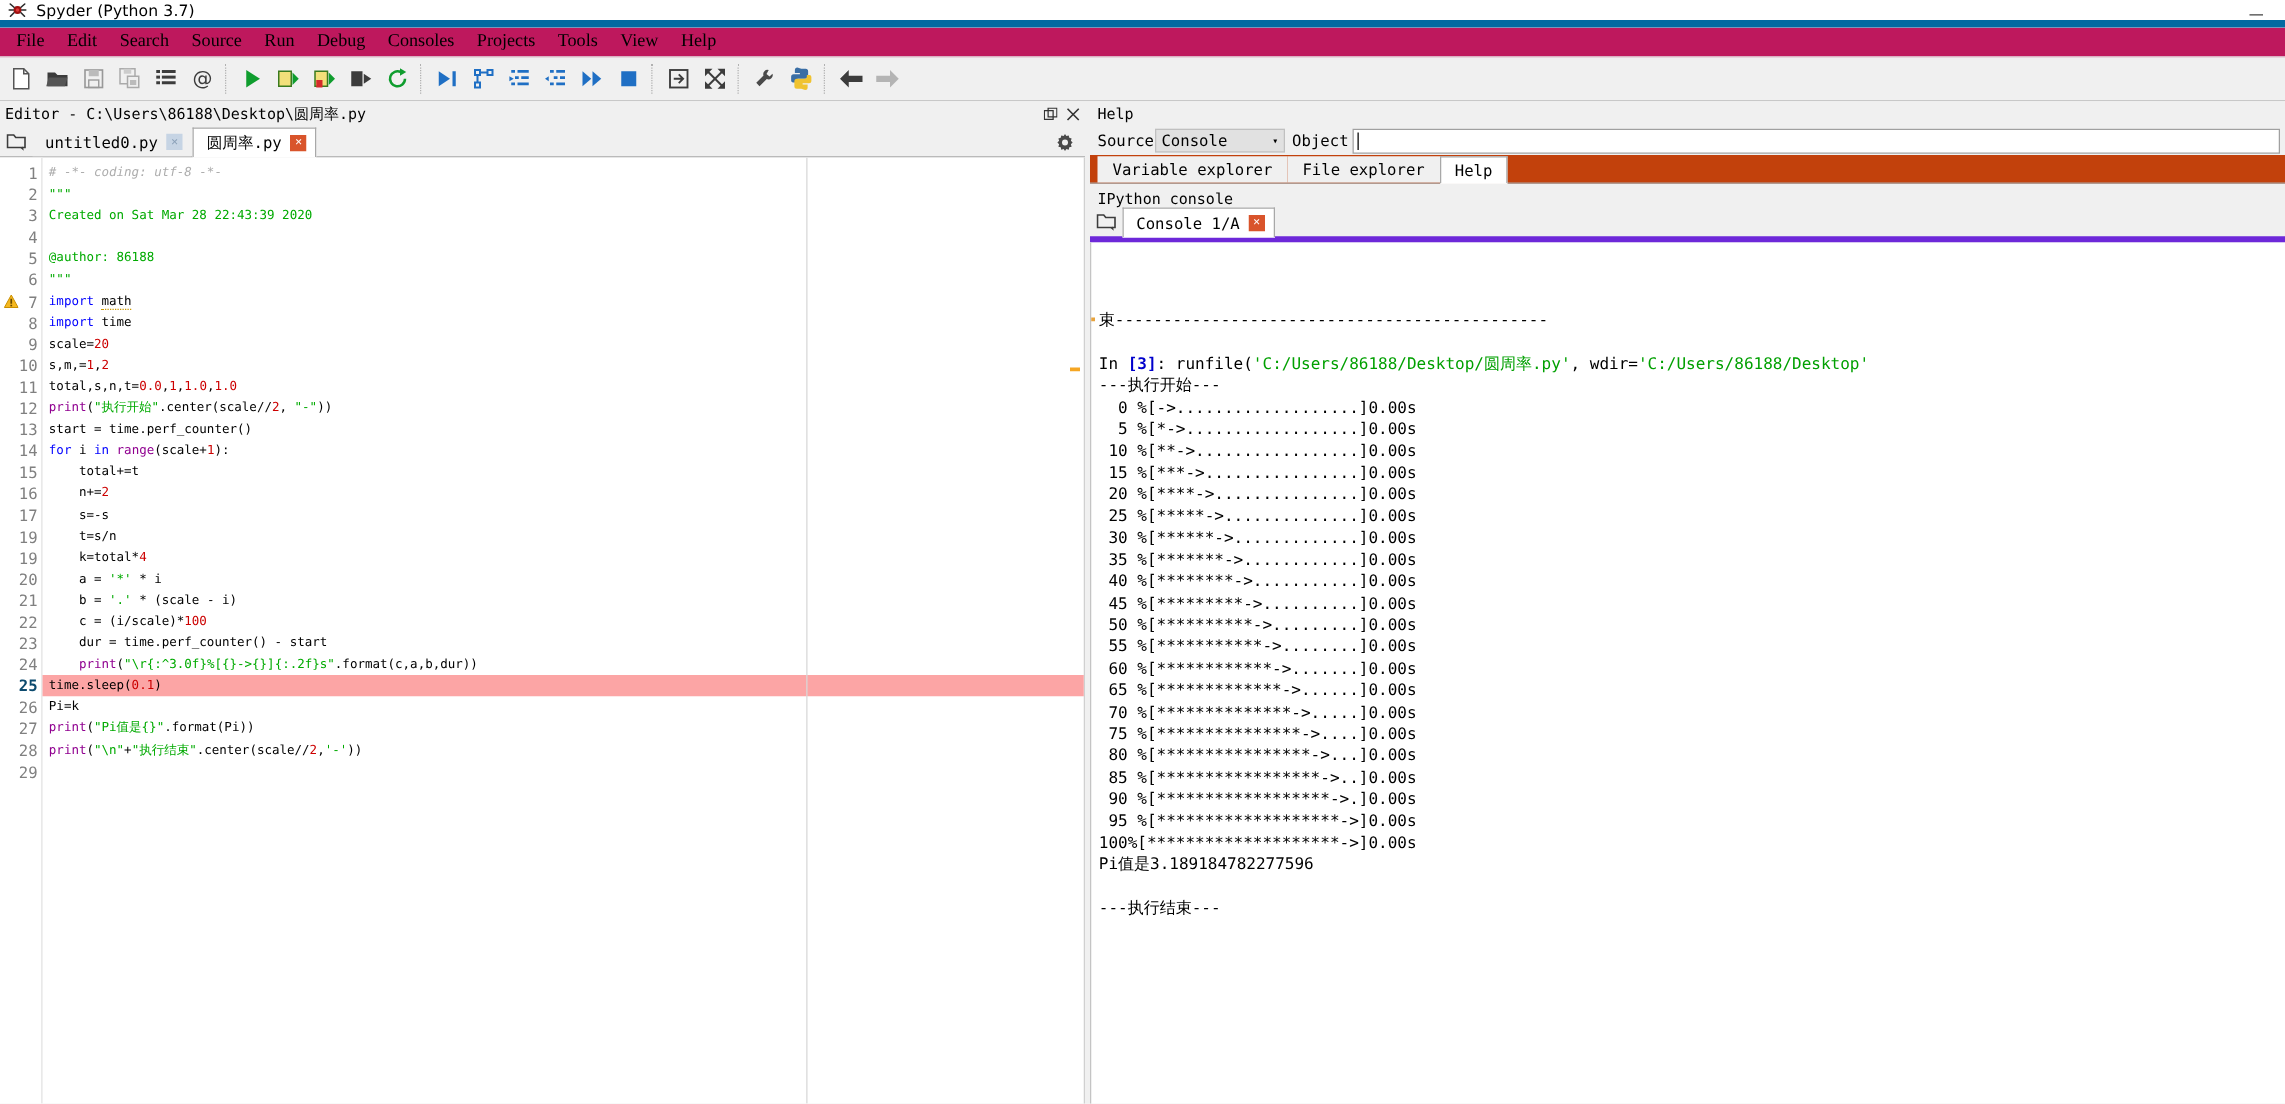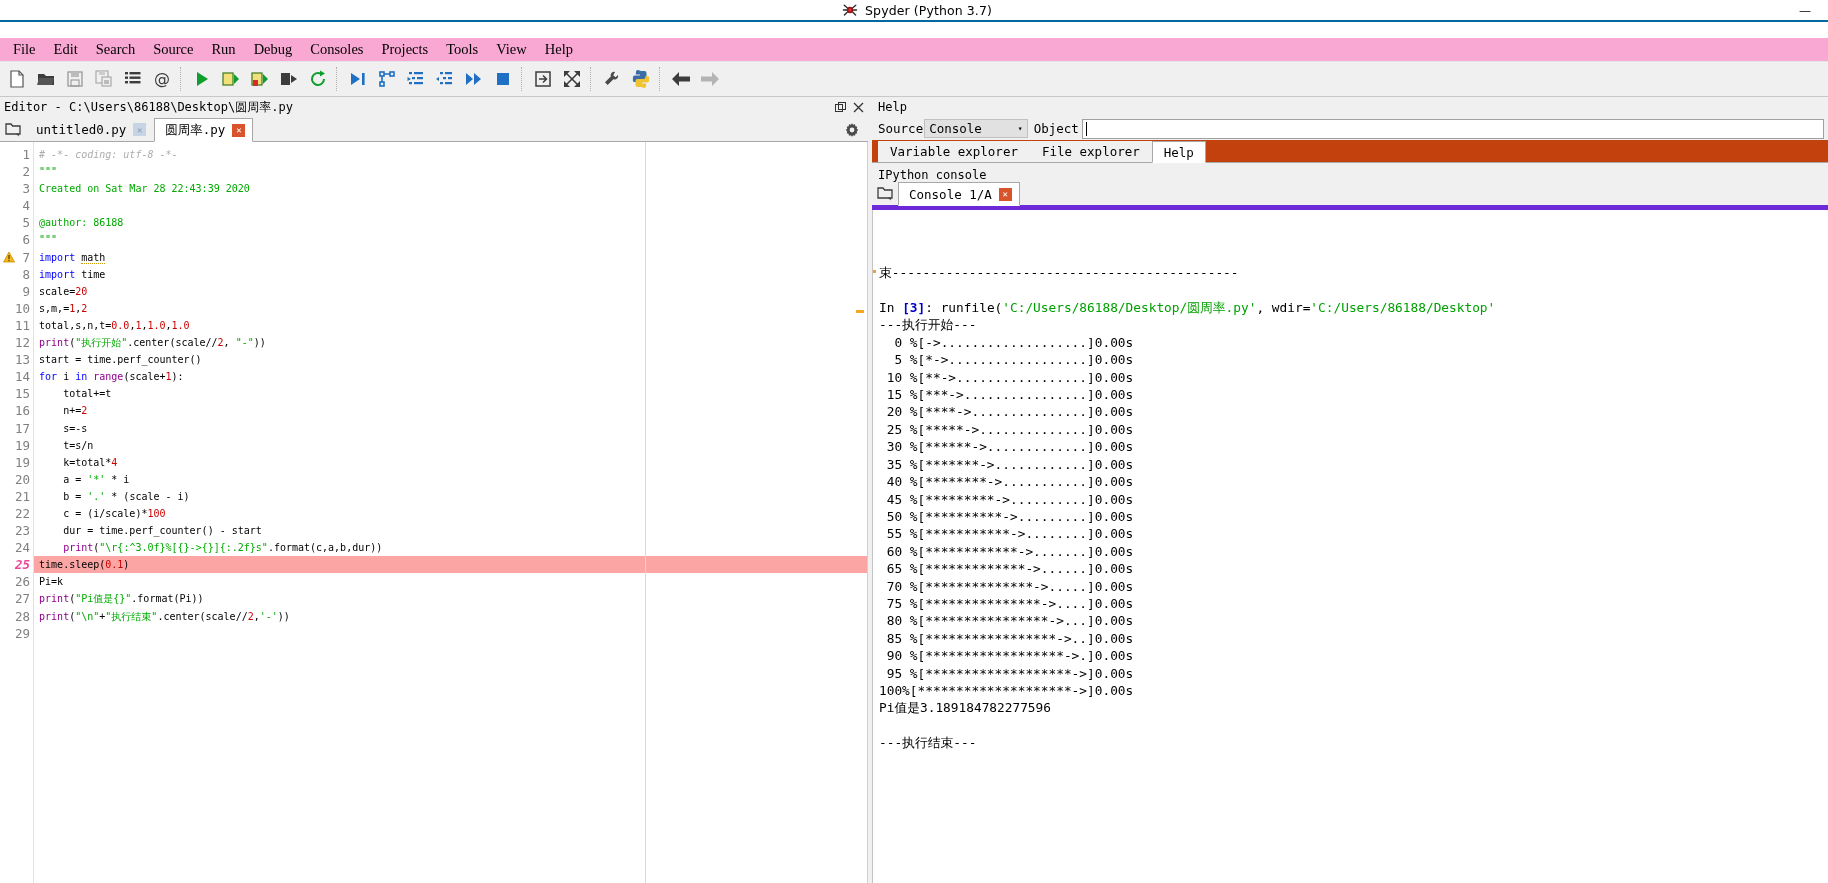--- a/index.html
+++ b/index.html
@@ -11,22 +11,21 @@
   }
   * { box-sizing: border-box; }
 
   
   #titlebar {
     height: 22px;
     background: #ffffff;
     display: flex;
     align-items: center;
     position: relative;
-    border-bottom: 2px solid #0369a1;
-    justify-content: center;
+    border-bottom: 6px solid #0369a1;
   }
   #app-logo {
     width: 16px; height: 16px;
     margin-left: 6px; margin-right: 7px;
     position: relative;
     flex: 0 0 auto;
   }
   #title-text {
     font-family: "DejaVu Sans", sans-serif;
     font-size: 12.5px;
@@ -39,26 +38,25 @@
   }
   .win-btn {
     width: 46px; height: 22px;
     display: flex; align-items: center; justify-content: center;
     font-size: 12px; color: #222;
   }
 
   
   #menubar {
     height: 24px;
-    background: #f9a8d4;
+    background: #be185d;
     display: flex;
     align-items: center;
     padding-left: 4px;
     border-bottom: 1px solid #e4e4e4;
-    margin-top: 16px;
   }
   .menu-item {
     font-family: "Liberation Serif", serif;
     font-size: 14.5px;
     color: #000;
     padding: 2px 9px;
     white-space: nowrap;
   }
 
   
@@ -669,21 +667,21 @@
             <div>15</div>
             <div>16</div>
             <div>17</div>
             <div>19</div>
             <div>19</div>
             <div>20</div>
             <div>21</div>
             <div>22</div>
             <div>23</div>
             <div>24</div>
-            <div style="color: #ec4899; font-weight: bold; font-style: italic;">25</div>
+            <div style="color: #0c4a6e; font-weight: bold;">25</div>
             <div>26</div>
             <div>27</div>
             <div>28</div>
             <div>29</div>
           </div>
         <div class="codelines" id="codelines"><div class="ln"><span class="cmt"># -*- coding: utf-8 -*-</span></div><div class="ln"><span class="str">"""</span></div><div class="ln"><span class="str">Created on Sat Mar 28 22:43:39 2020</span></div><div class="ln">&nbsp;</div><div class="ln"><span class="str">@author: 86188</span></div><div class="ln"><span class="str">"""</span></div><div class="ln"><span class="kw">import</span><span> </span><span class="und">math</span></div><div class="ln"><span class="kw">import</span><span> time</span></div><div class="ln"><span>scale=</span><span class="num">20</span></div><div class="ln"><span>s,m,=</span><span class="num">1</span><span>,</span><span class="num">2</span></div><div class="ln"><span>total,s,n,t=</span><span class="num">0.0</span><span>,</span><span class="num">1</span><span>,</span><span class="num">1.0</span><span>,</span><span class="num">1.0</span></div><div class="ln"><span class="bi">print</span><span>(</span><span class="str">"执行开始"</span><span>.center(scale//</span><span class="num">2</span><span>, </span><span class="str">"-"</span><span>))</span></div><div class="ln"><span>start = time.perf_counter()</span></div><div class="ln"><span class="kw">for</span><span> i </span><span class="kw">in</span><span> </span><span class="bi">range</span><span>(scale+</span><span class="num">1</span><span>):</span></div><div class="ln"><span>    total+=t</span></div><div class="ln"><span>    n+=</span><span class="num">2</span></div><div class="ln"><span>    s=-s</span></div><div class="ln"><span>    t=s/n</span></div><div class="ln"><span>    k=total*</span><span class="num">4</span></div><div class="ln"><span>    a = </span><span class="str">'*'</span><span> * i</span></div><div class="ln"><span>    b = </span><span class="str">'.'</span><span> * (scale - i)</span></div><div class="ln"><span>    c = (i/scale)*</span><span class="num">100</span></div><div class="ln"><span>    dur = time.perf_counter() - start</span></div><div class="ln"><span>    </span><span class="bi">print</span><span>(</span><span class="str">"\r{:^3.0f}%[{}-&gt;{}]{:.2f}s"</span><span>.format(c,a,b,dur))</span></div><div class="ln current" style="width: 850px; margin-left: -5px; padding-left: 5px;"><span>time.sleep(</span><span class="num">0.1</span><span>)</span></div><div class="ln"><span>Pi=k</span></div><div class="ln"><span class="bi">print</span><span>(</span><span class="str">"Pi值是{}"</span><span>.format(Pi))</span></div><div class="ln"><span class="bi">print</span><span>(</span><span class="str">"\n"</span><span>+</span><span class="str">"执行结束"</span><span>.center(scale//</span><span class="num">2</span><span>,</span><span class="str">'-'</span><span>))</span></div><div class="ln">&nbsp;</div></div>
       </div>
       <div id="editor-right-margin"></div>
       <div id="editor-scroll-marker"></div>
     </div>

